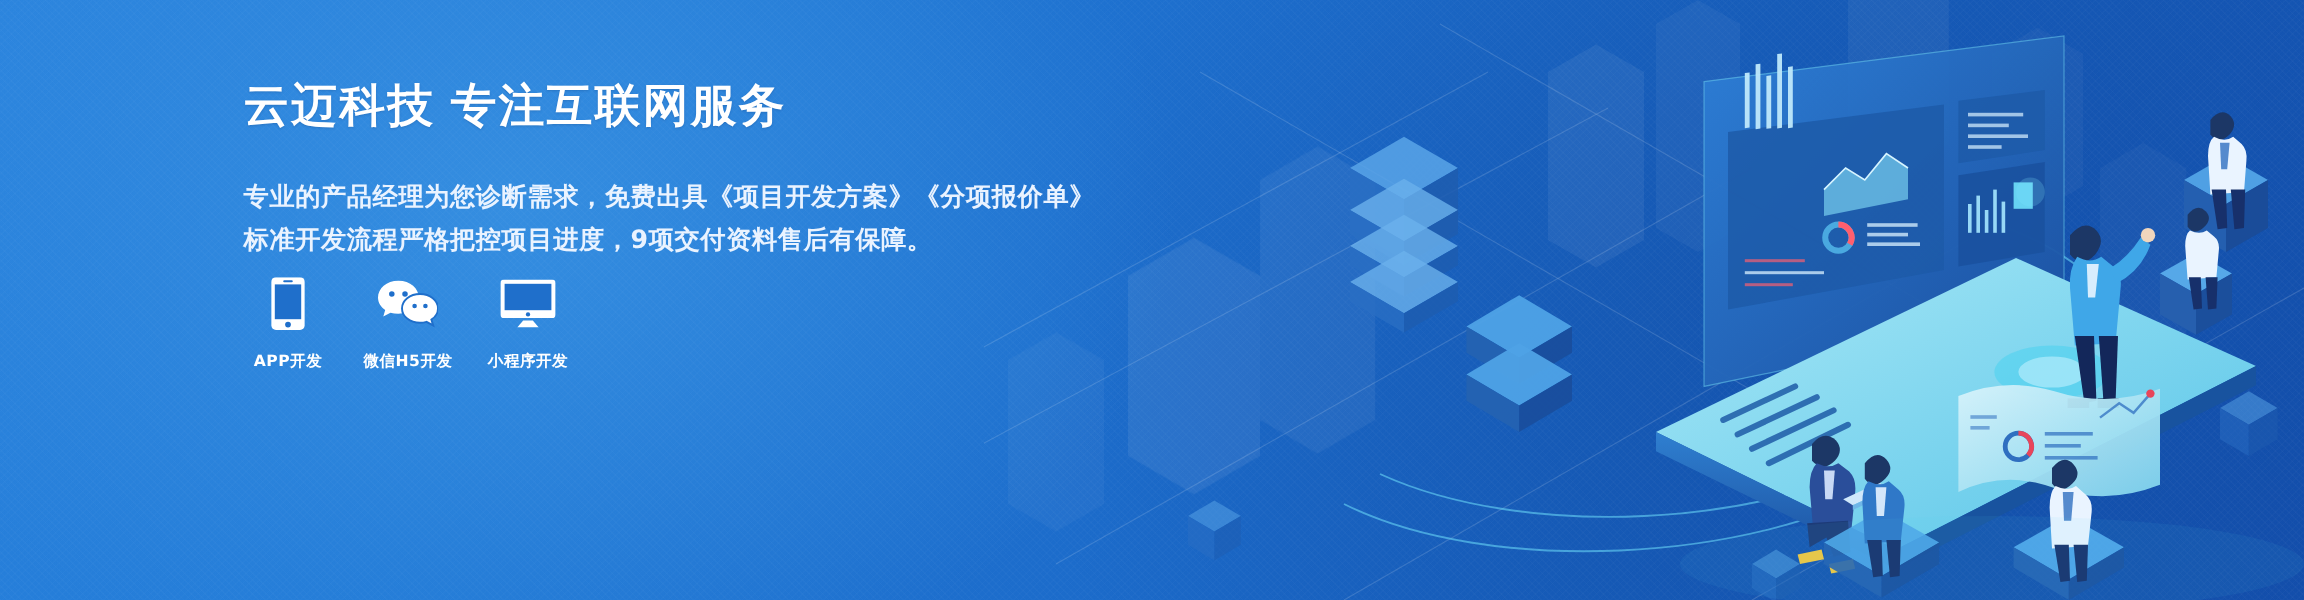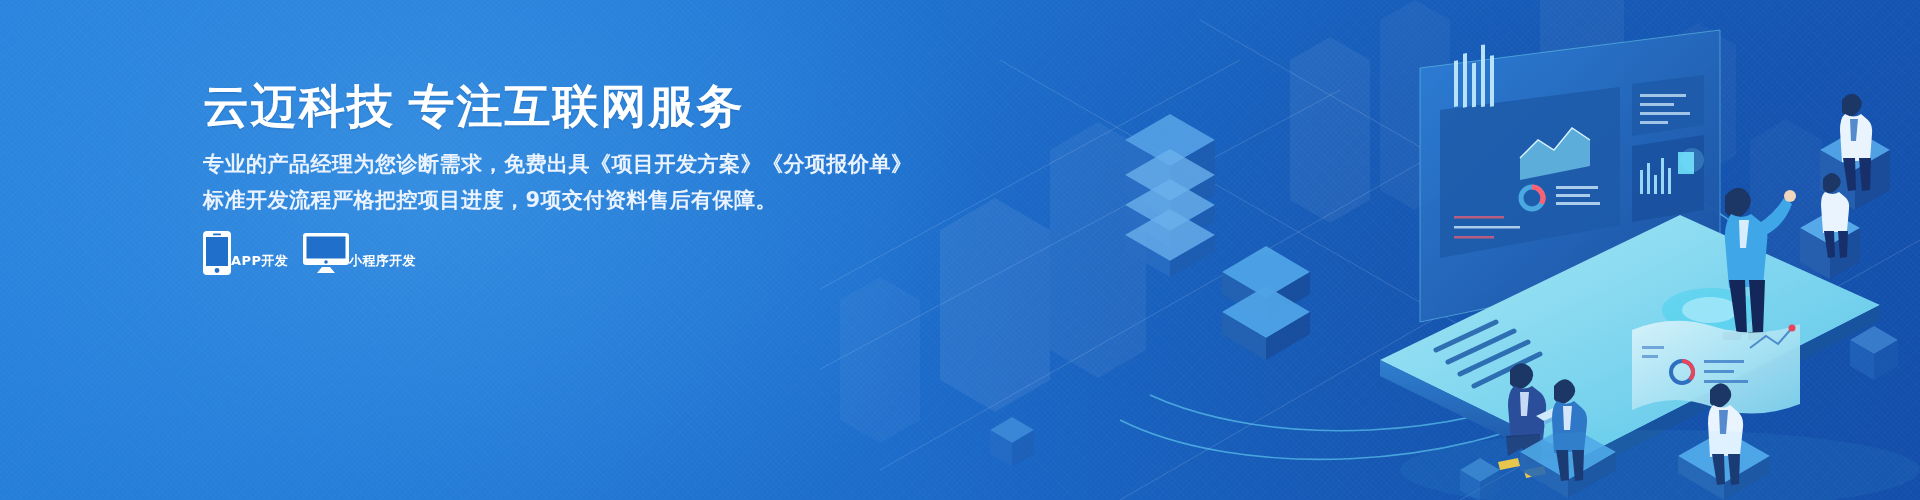--- a/index.html
+++ b/index.html
@@ -25,40 +25,40 @@
   }
 
   
   .art { position:absolute; right:0; top:0; width:1100px; height:500px; }
   .art svg { display:block; width:100%; height:100%; }
 
   
   .content { position:absolute; left:203px; top:0; width:720px; height:500px; }
 
   .headline{
-    position:absolute; top:76px; left:0;
-    font-size:46px; font-weight:bold; color:#ffffff;
+    position:absolute; top:63px; left:0;
+    font-size:38px; font-weight:bold; color:#ffffff;
     letter-spacing:2px; white-space:nowrap;
-    font-family:Liberation Serif, serif;
+    font-family:Liberation Sans, sans-serif;
     text-shadow:0 1px 2px rgba(0,30,80,0.18);
   }
 
   .sub { position:absolute; top:146px; left:0;font-weight:bold; }
   .sub-line{
     font-size:21px; color:#eaf3ff; line-height:36px;
     white-space:nowrap; letter-spacing:0.5px;
     font-family:"DejaVu Sans","Liberation Sans",sans-serif;
   }
 
   .services{
     position:absolute; top:230px; left:0;
     display:flex; align-items:flex-end; gap:26px;
   }
   .service{
-    width:74px; display:flex; flex-direction:row;
+    width:74px; display:flex; flex-direction:column;
     align-items:center; text-align:center;
   }
   .svc-icon{
     height:46px; display:flex; align-items:center; justify-content:center;
     margin-bottom:16px;
   }
   .svc-icon svg{ display:block; fill:#ffffff; }
   .svc-label{
     font-size:13px; color:#ffffff; font-weight:bold;
     white-space:nowrap; letter-spacing:0.4px;
@@ -361,20 +361,36 @@
             <rect x="0" y="0" width="28" height="44" rx="4" fill="#fff"></rect>
             <rect x="3" y="6" width="22" height="29" fill="#1f6fcb"></rect>
             <rect x="10" y="2.5" width="8" height="1.8" rx="0.9" fill="#1f6fcb"></rect>
             <circle cx="14" cy="39.5" r="2.4" fill="#1f6fcb"></circle>
           </svg>
         </span>
         <span class="svc-label">APP开发</span>
       </div>
 
 
+      <div class="service">
+        <span class="svc-icon">
+          <svg width="50" height="42" viewBox="0 0 50 42">
+            <path d="M17 2 C7 2 0 8.5 0 16 c0 4.2 2.3 8 6 10.4 l-1.6 5.4 l6 -3.2
+                     c2 .5 4.2 .8 6.6 .8 c10 0 17 -6.5 17 -13.4 C34 8.5 27 2 17 2 z" fill="#fff"></path>
+            <circle cx="11.5" cy="13" r="2.3" fill="#1f6fcb"></circle>
+            <circle cx="22.5" cy="13" r="2.3" fill="#1f6fcb"></circle>
+            <path d="M35 13 C26.5 13 20 18.4 20 25 c0 6.6 6.5 12 15 12
+                     c1.9 0 3.7 -.3 5.4 -.8 l5.6 3 l-1.5 -4.9
+                     C47.8 32.2 50 28.8 50 25 C50 18.4 43.5 13 35 13 z" fill="#fff" stroke="#1f6fcb" stroke-width="1.6"></path>
+            <circle cx="30.5" cy="23" r="1.9" fill="#1f6fcb"></circle>
+            <circle cx="39.5" cy="23" r="1.9" fill="#1f6fcb"></circle>
+          </svg>
+        </span>
+        <span class="svc-label">微信H5开发</span>
+      </div>
 
       <div class="service">
         <span class="svc-icon">
           <svg width="46" height="40" viewBox="0 0 46 40">
             <rect x="0" y="0" width="46" height="32" rx="3" fill="#fff"></rect>
             <rect x="3.5" y="3.5" width="39" height="22" fill="#1f6fcb"></rect>
             <circle cx="23" cy="29" r="1.8" fill="#1f6fcb"></circle>
             <path d="M14 40 l5 -6 l8 0 l5 6 z" fill="#fff"></path>
           </svg>
         </span>

